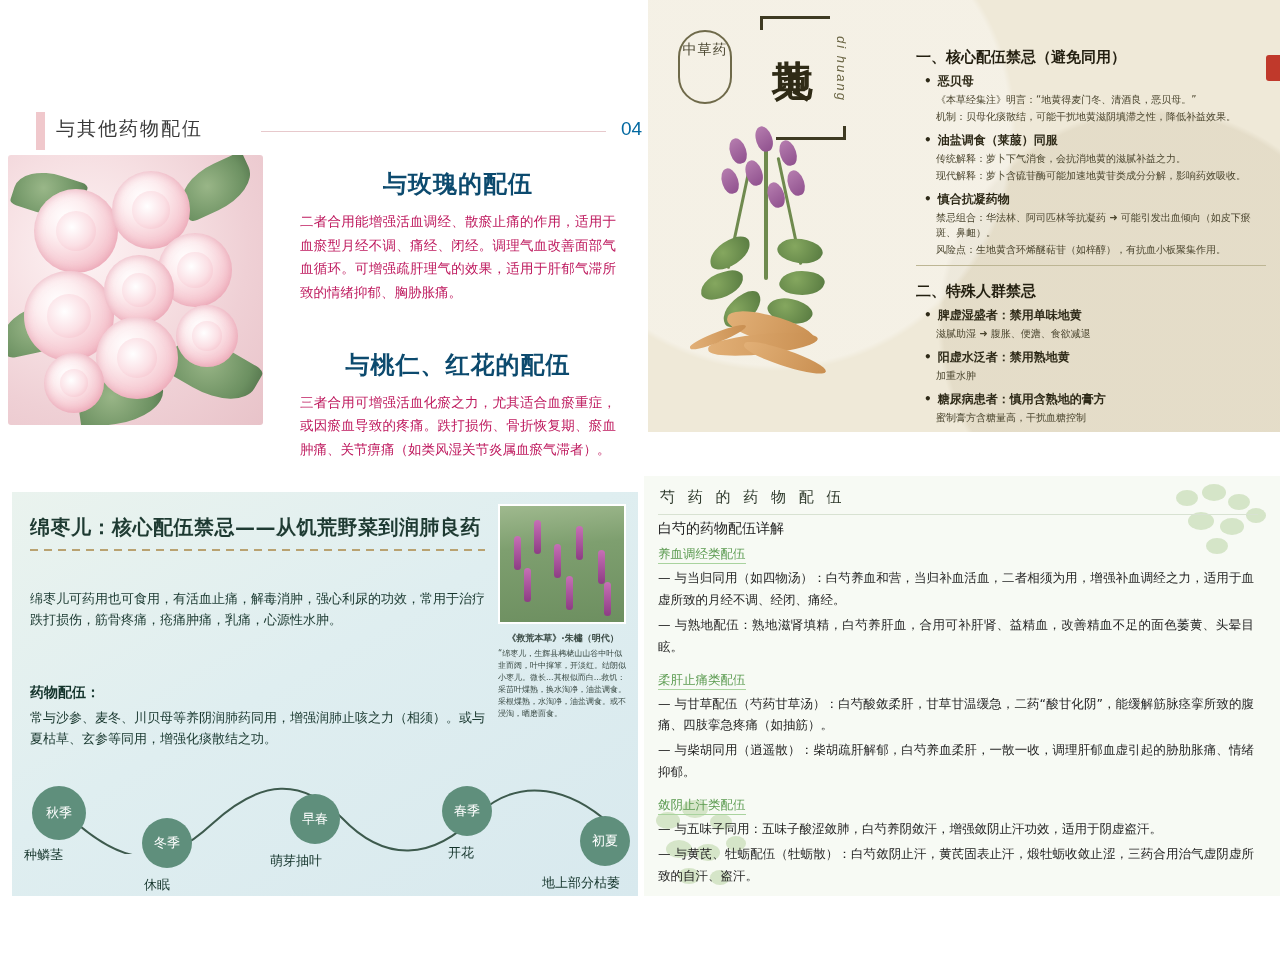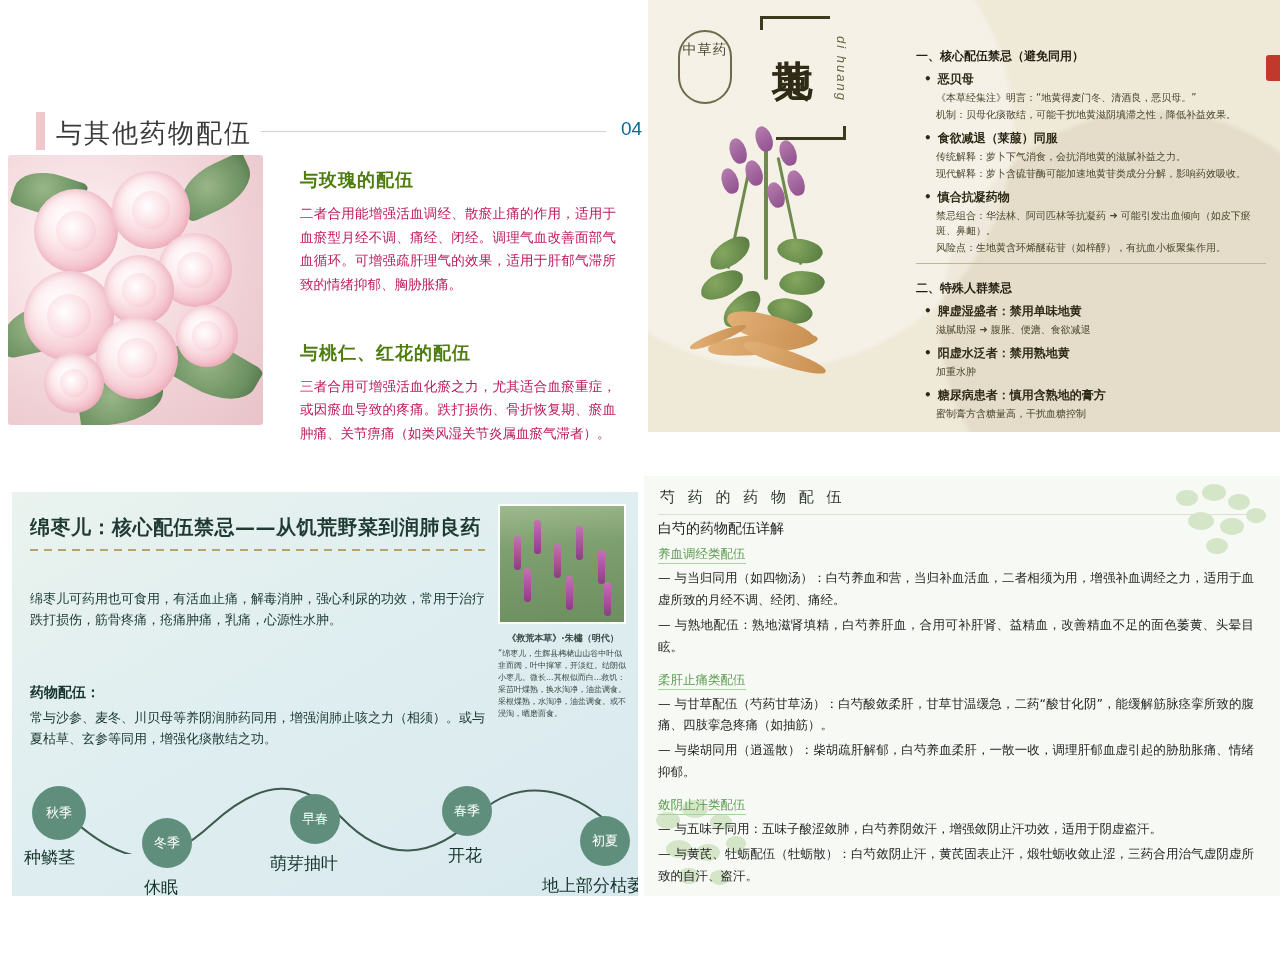--- a/index.html
+++ b/index.html
@@ -22,21 +22,21 @@
   }
   .p1-head {
     position: absolute; left: 36px; top: 112px; width: 580px; height: 40px;
   }
   .p1-bar {
     position: absolute; left: 0; top: 0; width: 9px; height: 38px;
     background: #f0c8cc;
   }
   .p1-title {
     position: absolute; left: 20px; top: 4px;
-    font-size: 26px; color: #3a3a3a; letter-spacing: 2px;
+    font-size: 19px; color: #3a3a3a; letter-spacing: 2px;
     font-family: Liberation Mono, monospace;
   }
   .p1-rule {
     position: absolute; left: 225px; top: 19px; width: 345px; height: 1px;
     background: #e7c9cc;
   }
   .p1-num {
     position: absolute; left: 585px; top: 6px;
     font-size: 19px; color: #0369a1; font-family: "Liberation Sans", sans-serif;
   }
@@ -58,23 +58,23 @@
   .leaf {
     position: absolute;
     background: radial-gradient(circle at 40% 40%, #8fb27e 0%, #5e8a55 70%, #41683c 100%);
     border-radius: 60% 10% 60% 10%;
     opacity: .9;
   }
   .p1-body {
     position: absolute; left: 300px; top: 168px; width: 316px;
   }
   .p1-h2 {
-    font-size: 18px; color: #4d7c0f; font-weight: bold;
-    font-family: "DejaVu Sans", sans-serif;
-    margin: 0 0 10px 0; letter-spacing: 1px;
+    font-size: 24px; color: #0c4a6e; font-weight: bold;
+    font-family: "DejaVu Sans", sans-serif;
+    margin: 0 0 10px 0; letter-spacing: 1px; text-align: center;
   }
   .p1-h2.second { margin-top: 44px; }
   .p1-p {
     font-size: 13.5px; color: #be185d; line-height: 1.75;
     font-family: "DejaVu Sans", sans-serif;
     margin: 0; text-align: justify;
   }
 
   
   .panel2 {
@@ -136,21 +136,21 @@
   .root {
     position: absolute;
     background: linear-gradient(100deg,#e2b077,#c98f51);
     border-radius: 45% 55% 50% 50%;
   }
   .p2-content {
     position: absolute; left: 268px; top: 48px; width: 350px;
     color: #2e2a18; font-family: "DejaVu Sans", sans-serif;
   }
   .p2-h {
-    font-size: 12px; font-weight: bold; margin: 0 0 6px 0; color: #231f10;
+    font-size: 15px; font-weight: bold; margin: 0 0 6px 0; color: #231f10;
   }
   .p2-h.sec2 { margin-top: 16px; }
   .p2-item { margin: 0 0 8px 0; }
   .p2-item-t { font-size: 12px; font-weight: bold; margin: 0 0 2px 14px; }
   .p2-item-t::before { content: "•"; position: relative; left: -6px; }
   .p2-sub { font-size: 10px; line-height: 1.5; margin: 0 0 2px 20px; color: #4a452e; }
   .p2-rule { width: 100%; height: 1px; background: #bdb694; margin: 4px 0 8px 0; }
 
   
   .panel3 {
@@ -197,21 +197,21 @@
   .p3-timeline { position: absolute; left: 0; top: 292px; width: 626px; height: 112px; }
   .tl-path {
     position: absolute; left: 0; top: 0; width: 626px; height: 70px;
   }
   .tl-node {
     position: absolute; border-radius: 50%; background: #5f8f7c; color: #fff;
     display: flex; align-items: center; justify-content: center;
     font-size: 13px; font-family: "DejaVu Sans", sans-serif;
   }
   .tl-label {
-    position: absolute; font-size: 17px; color: #14342b;
+    position: absolute; font-size: 13px; color: #14342b;
     font-family: "DejaVu Sans", sans-serif; white-space: nowrap;
   }
 
   
   .panel4 {
     position: absolute; left: 644px; top: 476px; width: 636px; height: 420px;
     background: #f7faf4;
     overflow: hidden;
   }
   .p4-title {
@@ -318,21 +318,21 @@
 
     <div class="p2-content">
       <p class="p2-h">一、核心配伍禁忌（避免同用）</p>
 
       <div class="p2-item">
         <p class="p2-item-t">恶贝母</p>
         <p class="p2-sub">《本草经集注》明言：“地黄得麦门冬、清酒良，恶贝母。”</p>
         <p class="p2-sub">机制：贝母化痰散结，可能干扰地黄滋阴填滞之性，降低补益效果。</p>
       </div>
       <div class="p2-item">
-        <p class="p2-item-t">食欲减退（莱菔）同服</p>
+        <p class="p2-item-t">油盐调食（莱菔）同服</p>
         <p class="p2-sub">传统解释：萝卜下气消食，会抗消地黄的滋腻补益之力。</p>
         <p class="p2-sub">现代解释：萝卜含硫苷酶可能加速地黄苷类成分分解，影响药效吸收。</p>
       </div>
       <div class="p2-item">
         <p class="p2-item-t">慎合抗凝药物</p>
         <p class="p2-sub">禁忌组合：华法林、阿司匹林等抗凝药 ➜ 可能引发出血倾向（如皮下瘀斑、鼻衄）。</p>
         <p class="p2-sub">风险点：生地黄含环烯醚萜苷（如梓醇），有抗血小板聚集作用。</p>
       </div>
 
       <div class="p2-rule"></div>

